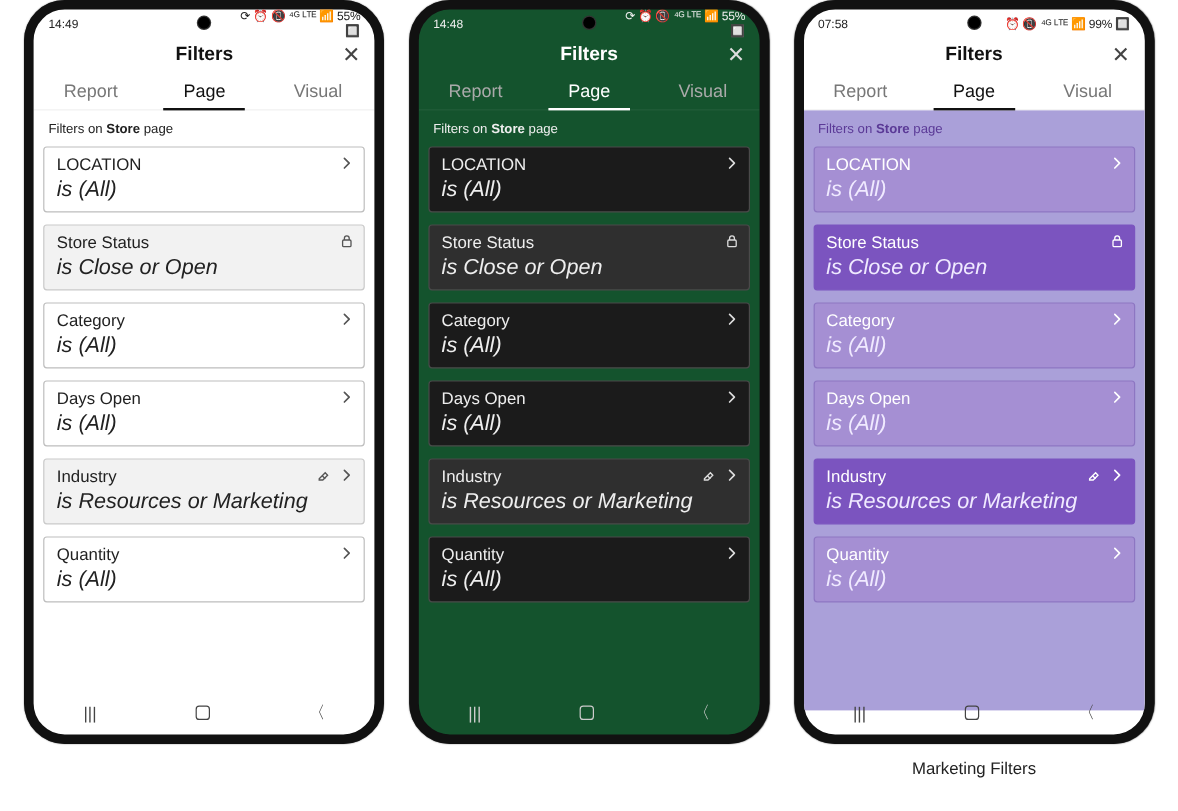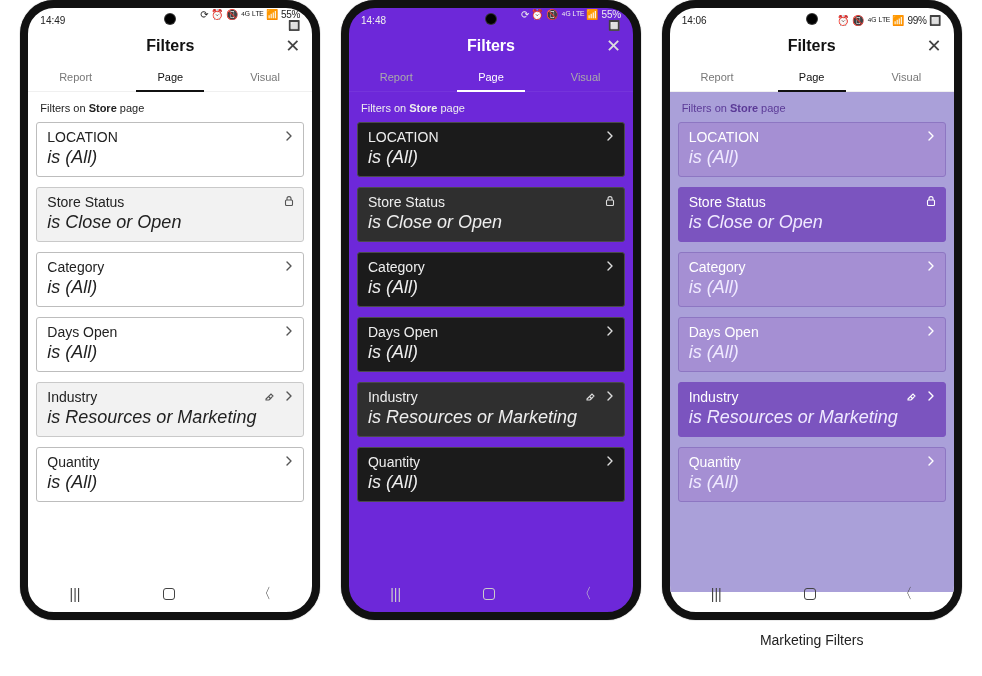--- a/index.html
+++ b/index.html
@@ -26,21 +26,21 @@
   .phone {
     width: 300px;
     height: 620px;
     border: 8px solid #111;
     border-radius: 34px;
     background: #fff;
     position: relative;
     overflow: hidden;
     box-shadow: 0 0 1px #333;
   }
-  .phone.dark { background:#6d28d9; }
+  .phone.dark { background:#14532d; }
   .phone.custom { background:#fff; }
   .camera {
     position:absolute;
     top:6px; left:50%; transform:translateX(-50%);
     width:10px; height:10px; border-radius:50%;
     background:#000; z-index:10;
     box-shadow: 0 0 0 1px #333;
   }
   .statusbar {
     height:22px;
@@ -67,21 +67,21 @@
   }
   .dark .titlebar { color:#fff; }
   .titlebar .close {
     position:absolute; right:12px; top:50%; transform:translateY(-50%);
     font-size:18px; line-height:1; color:#444; font-weight:300;
   }
   .dark .titlebar .close { color:#ddd; }
   .tabs {
     display:flex;
     height:30px;
-    font-size:11px;
+    font-size:15px;
     color:#777;
     border-bottom:1px solid rgba(0,0,0,0.06);
   }
   .dark .tabs { color:#aaa; border-bottom:1px solid rgba(255,255,255,0.06);}
   .tabs .tab {
     flex:1;
     display:flex;
     align-items:center;
     justify-content:center;
     position:relative;
@@ -391,21 +391,21 @@
         <span>|||</span>
         <span class="sq"></span>
         <span>〈</span>
       </div>
     </div>
   </div>
   <div class="column">
     <div class="phone custom">
       <div class="camera"></div>
       <div class="statusbar">
-        <span class="sb-left">14:06</span>
+        <span class="sb-left">07:58</span>
         <span class="sb-mid"></span>
         <span class="sb-right">⏰ 📵 ⁴ᴳ ᴸᵀᴱ 📶 99% 🔲</span>
       </div>
       <div class="titlebar">
         <span>Filters</span>
         <span class="close">✕</span>
       </div>
       <div class="tabs">
         <div class="tab">Report</div>
         <div class="tab active">Page</div>

